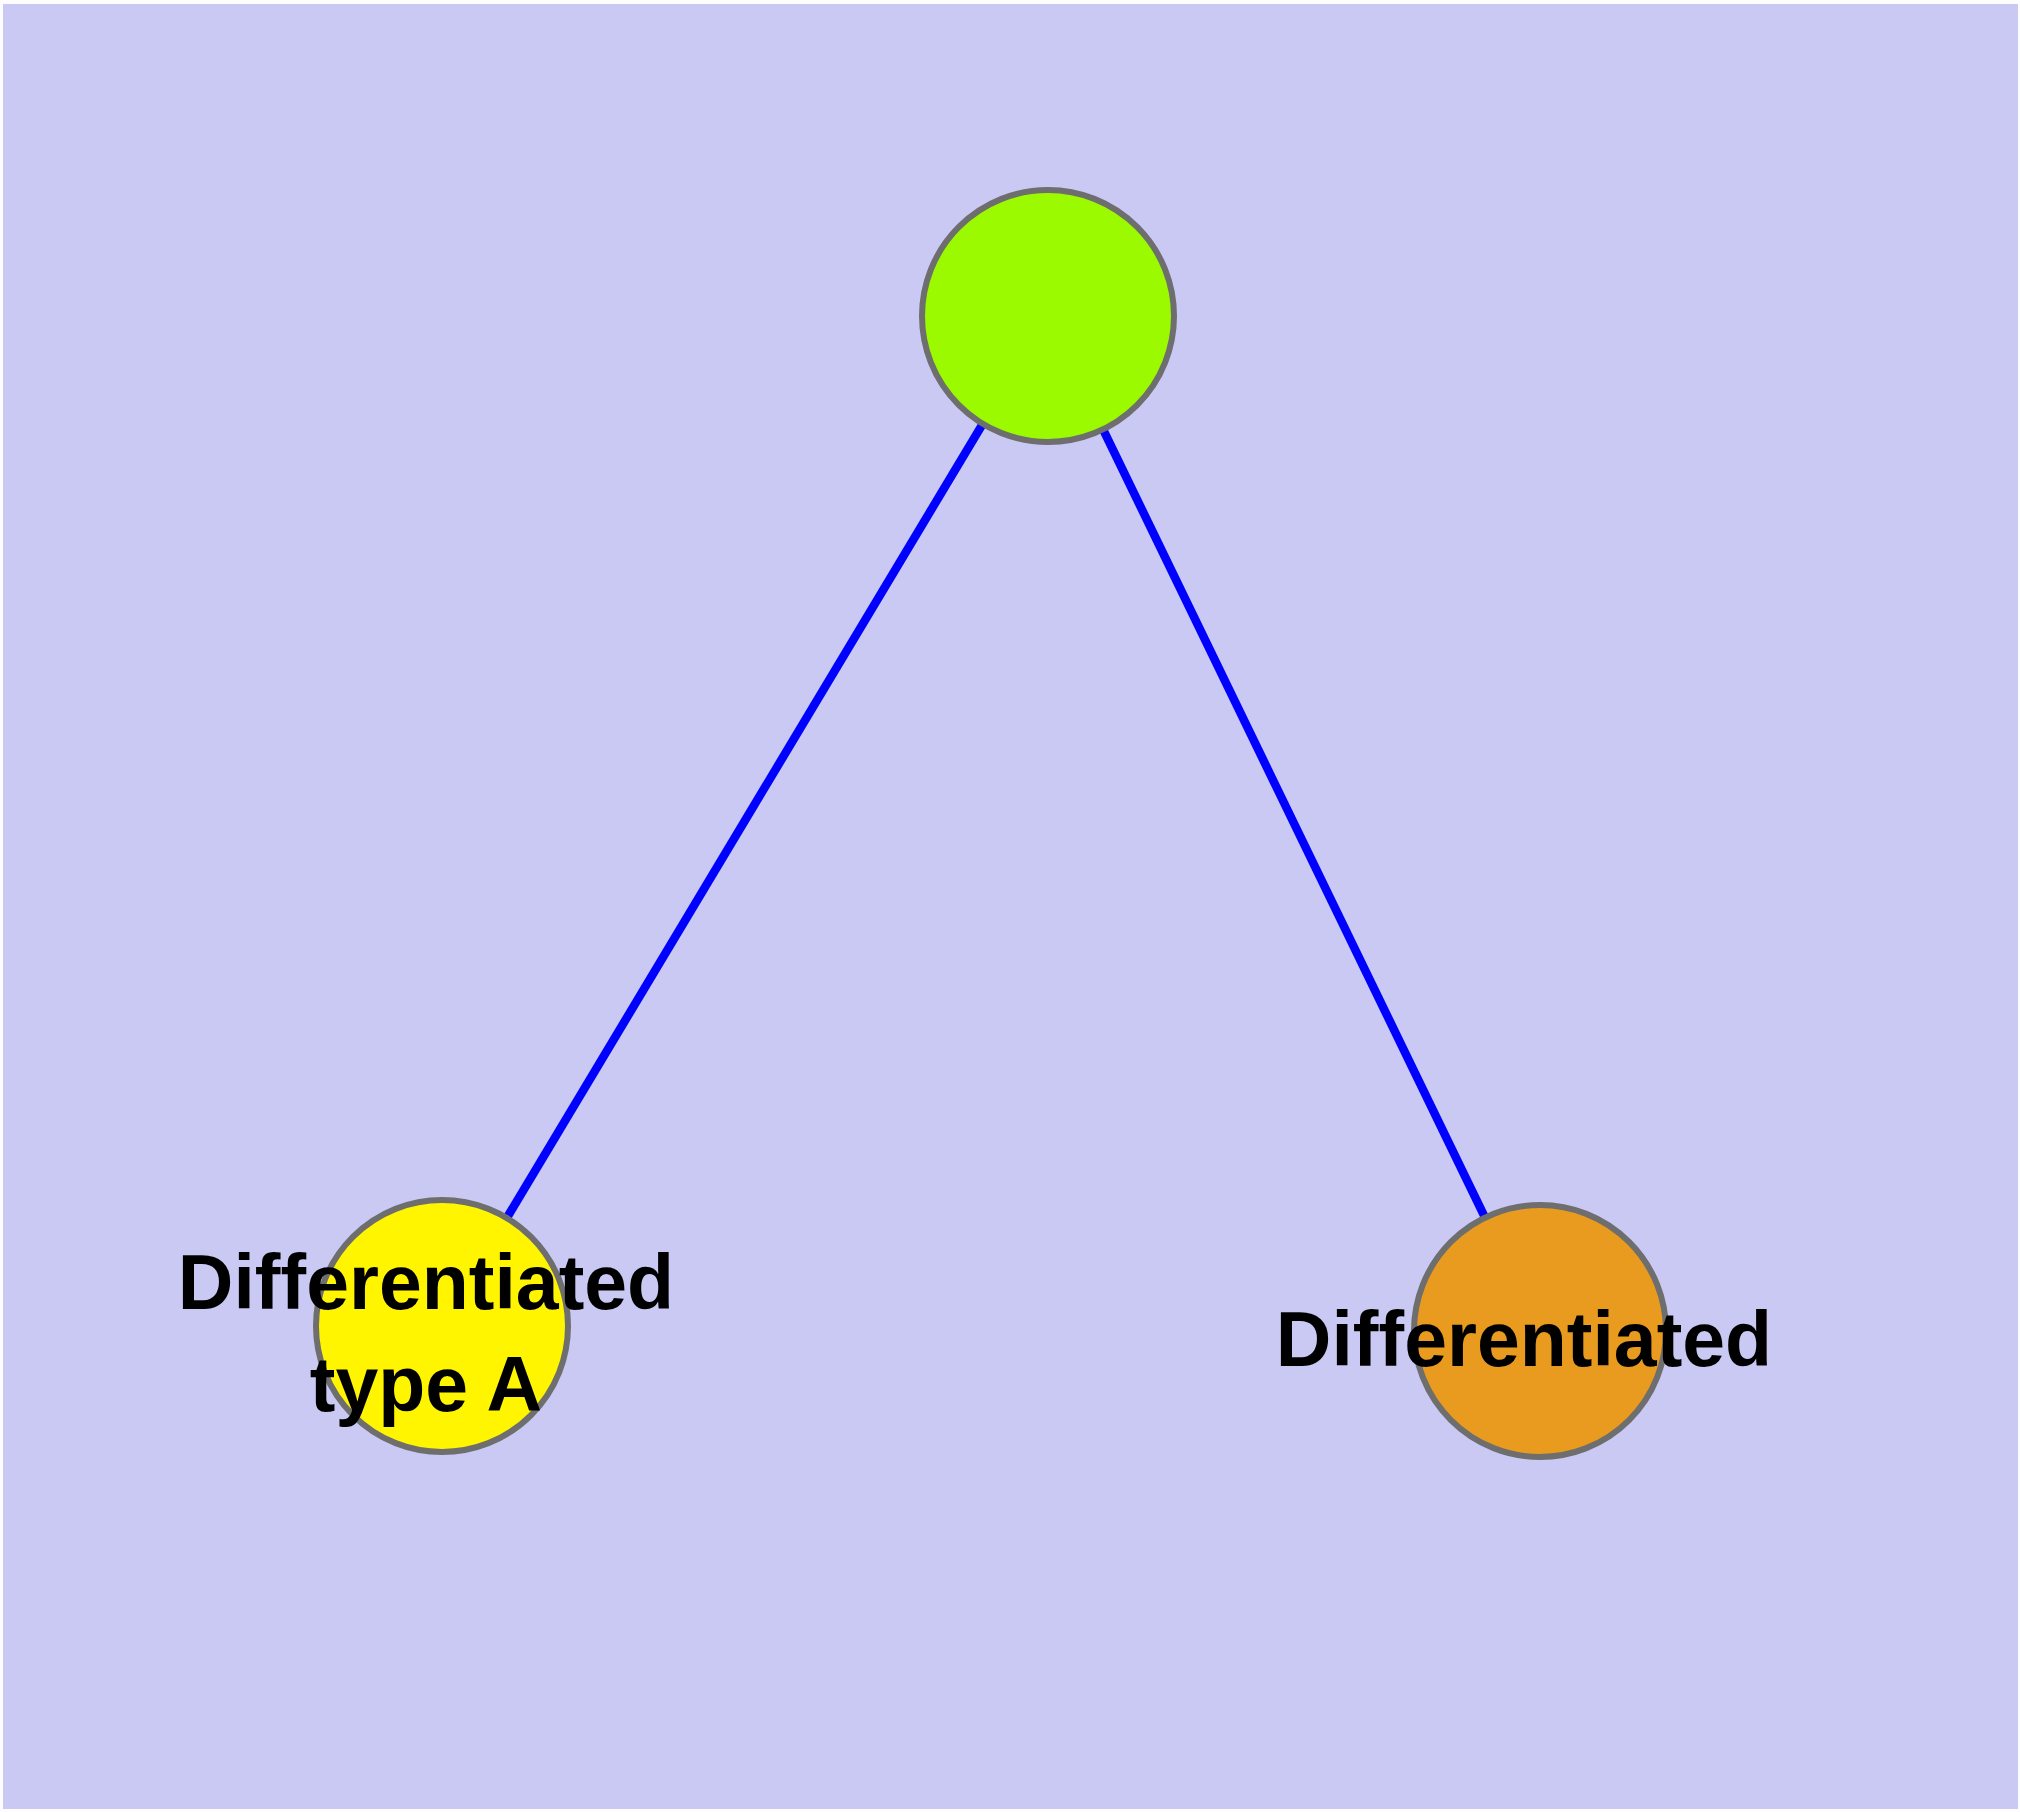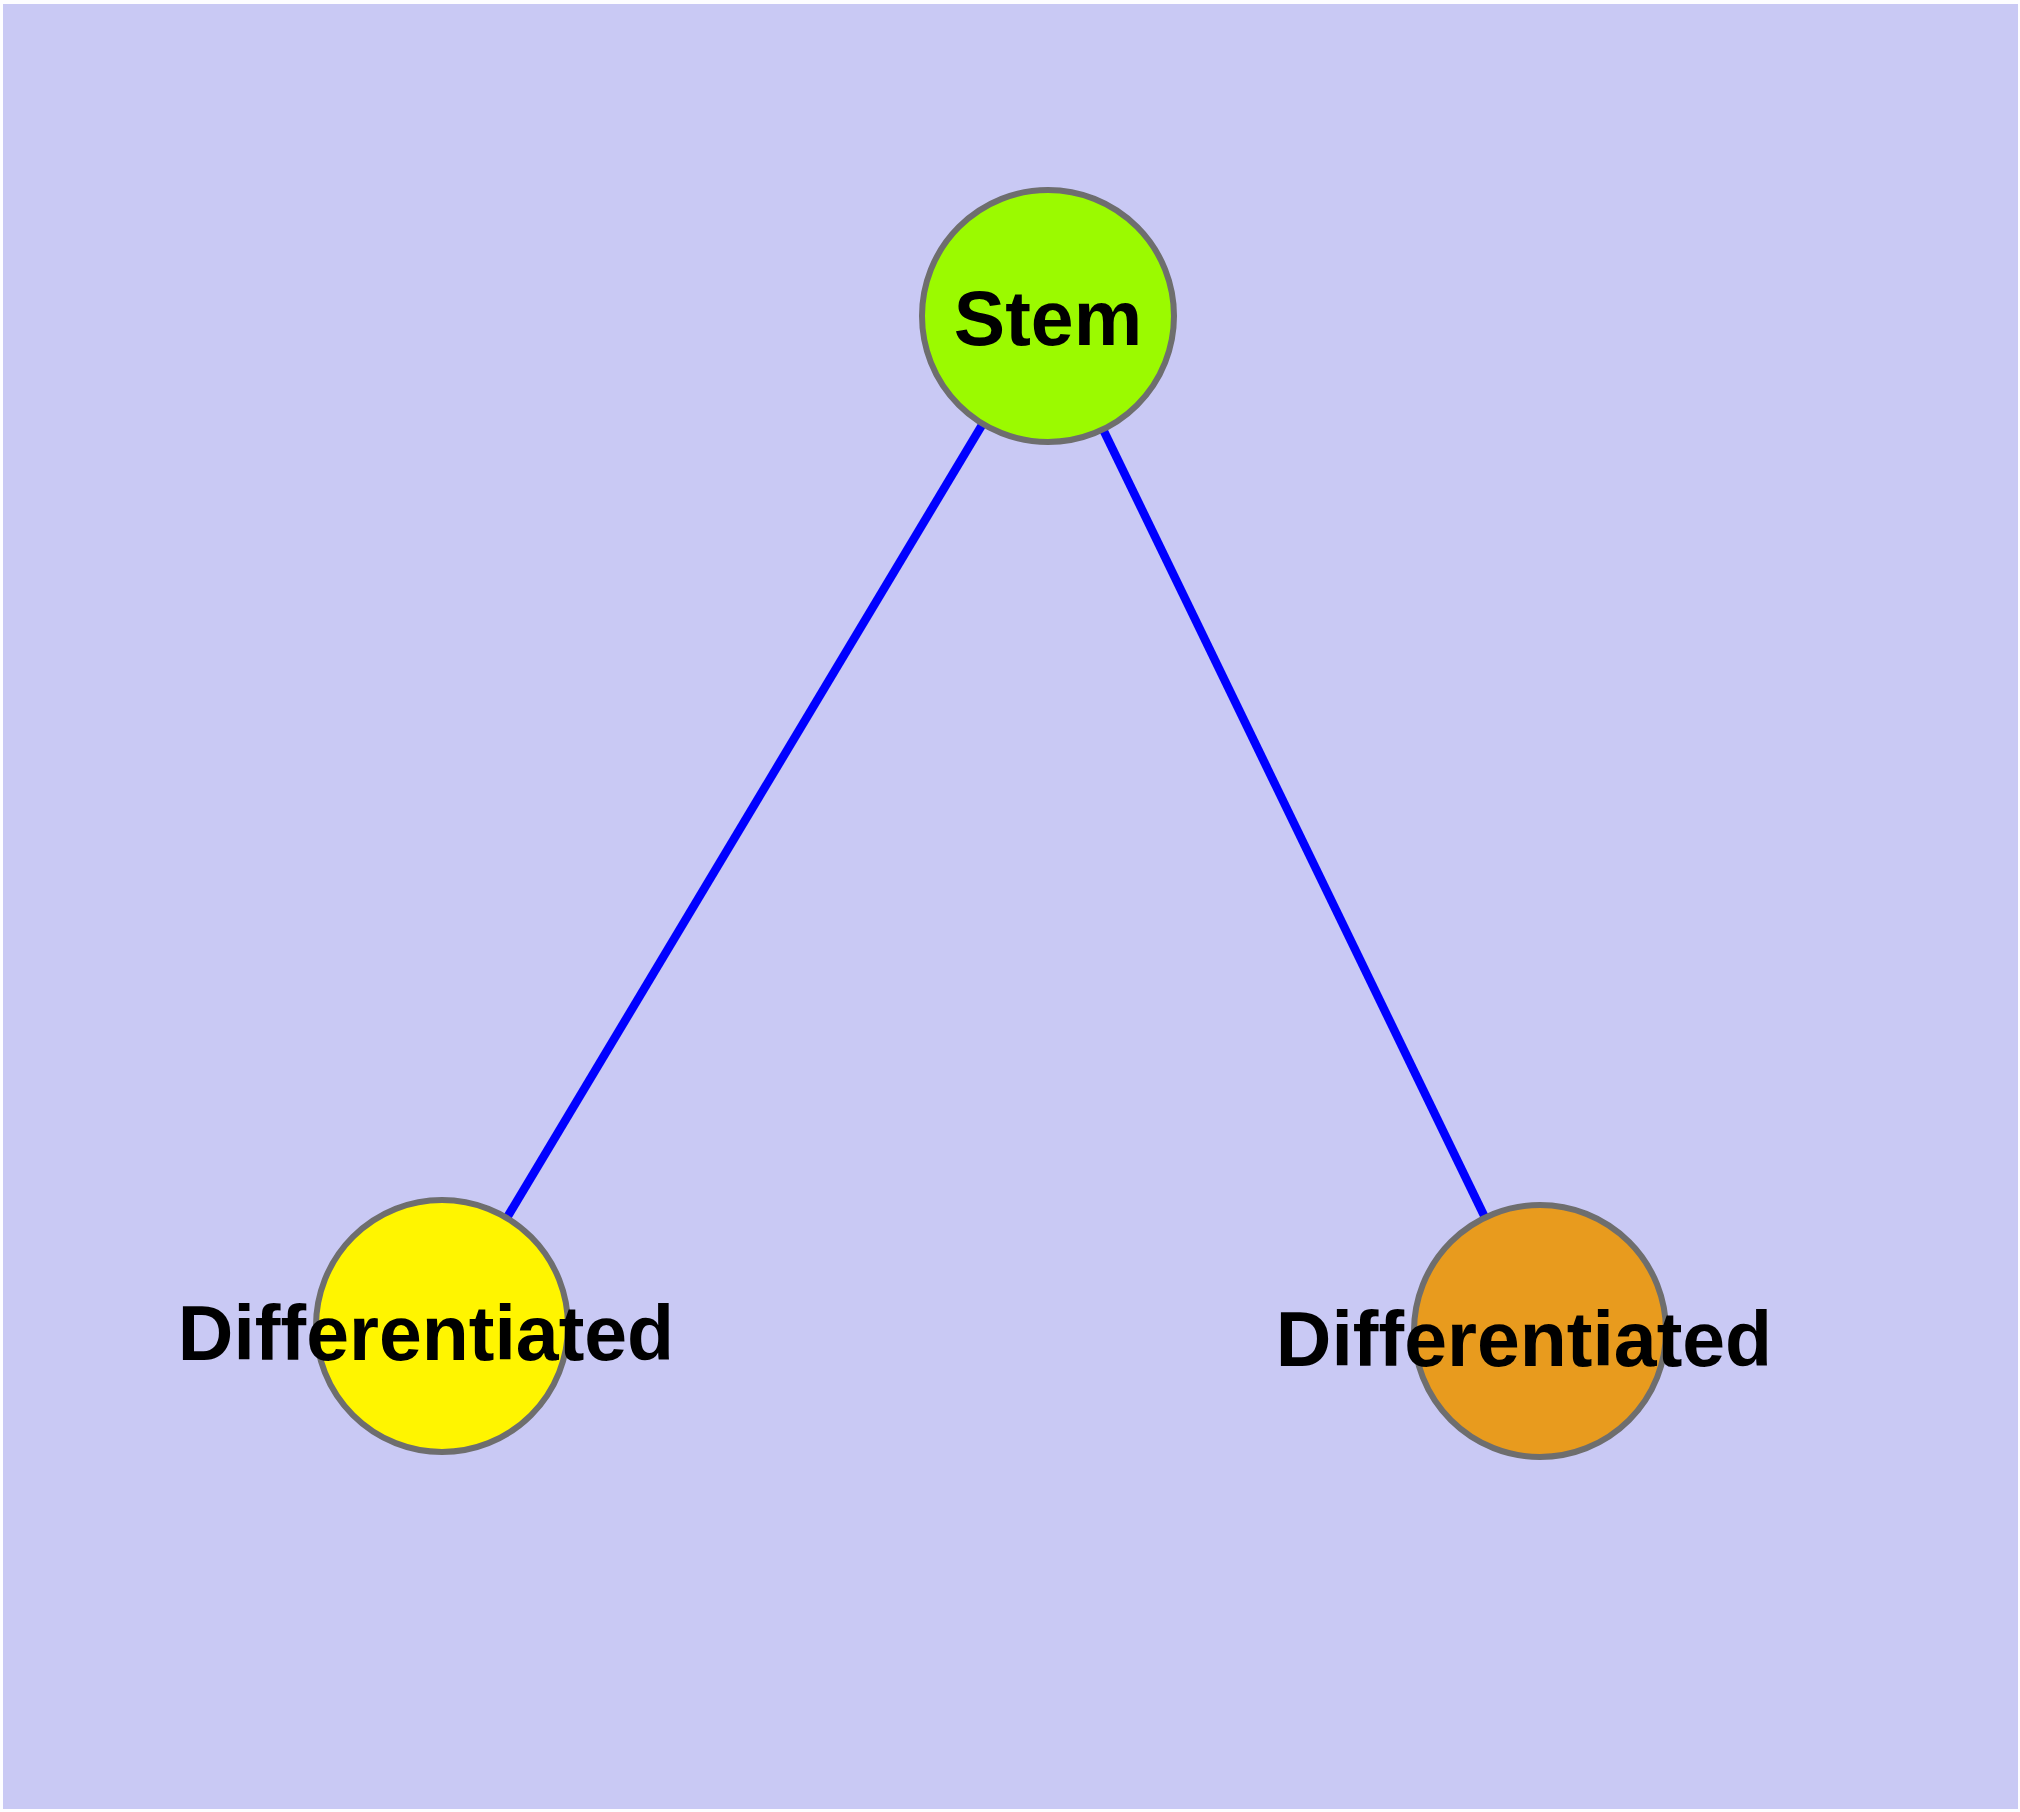--- a/index.html
+++ b/index.html
@@ -56,26 +56,24 @@
     <line x1="1236" y1="372" x2="521" y2="1565" stroke-width="10" stroke="#0000FF"></line>
     <line x1="1236" y1="372" x2="1817" y2="1571" stroke-width="10" stroke="#0000FF"></line>
   </svg>
 
   <div class="node node-stem" style="background-color: rgb(155, 250, 0); border-color: rgb(110, 110, 110);"></div>
 
   <div class="node node-type-a" style="background-color: rgb(255, 245, 0); border-color: rgb(110, 110, 110);"></div>
 
   <div class="node node-type-b" style="background-color: rgb(232, 155, 30); border-color: rgb(110, 110, 110);"></div>
 
-  <div class="node-label label-stem">
-    <span>Stem</span>
-  </div>
 
   <div class="node-label label-type-a">
     <div>Differentiated</div>
+    <div>type A</div>
   </div>
 
   <div class="node-label label-type-b">
     <div>Differentiated</div>
   </div>
 
 </div>
 
 
 </body></html>

